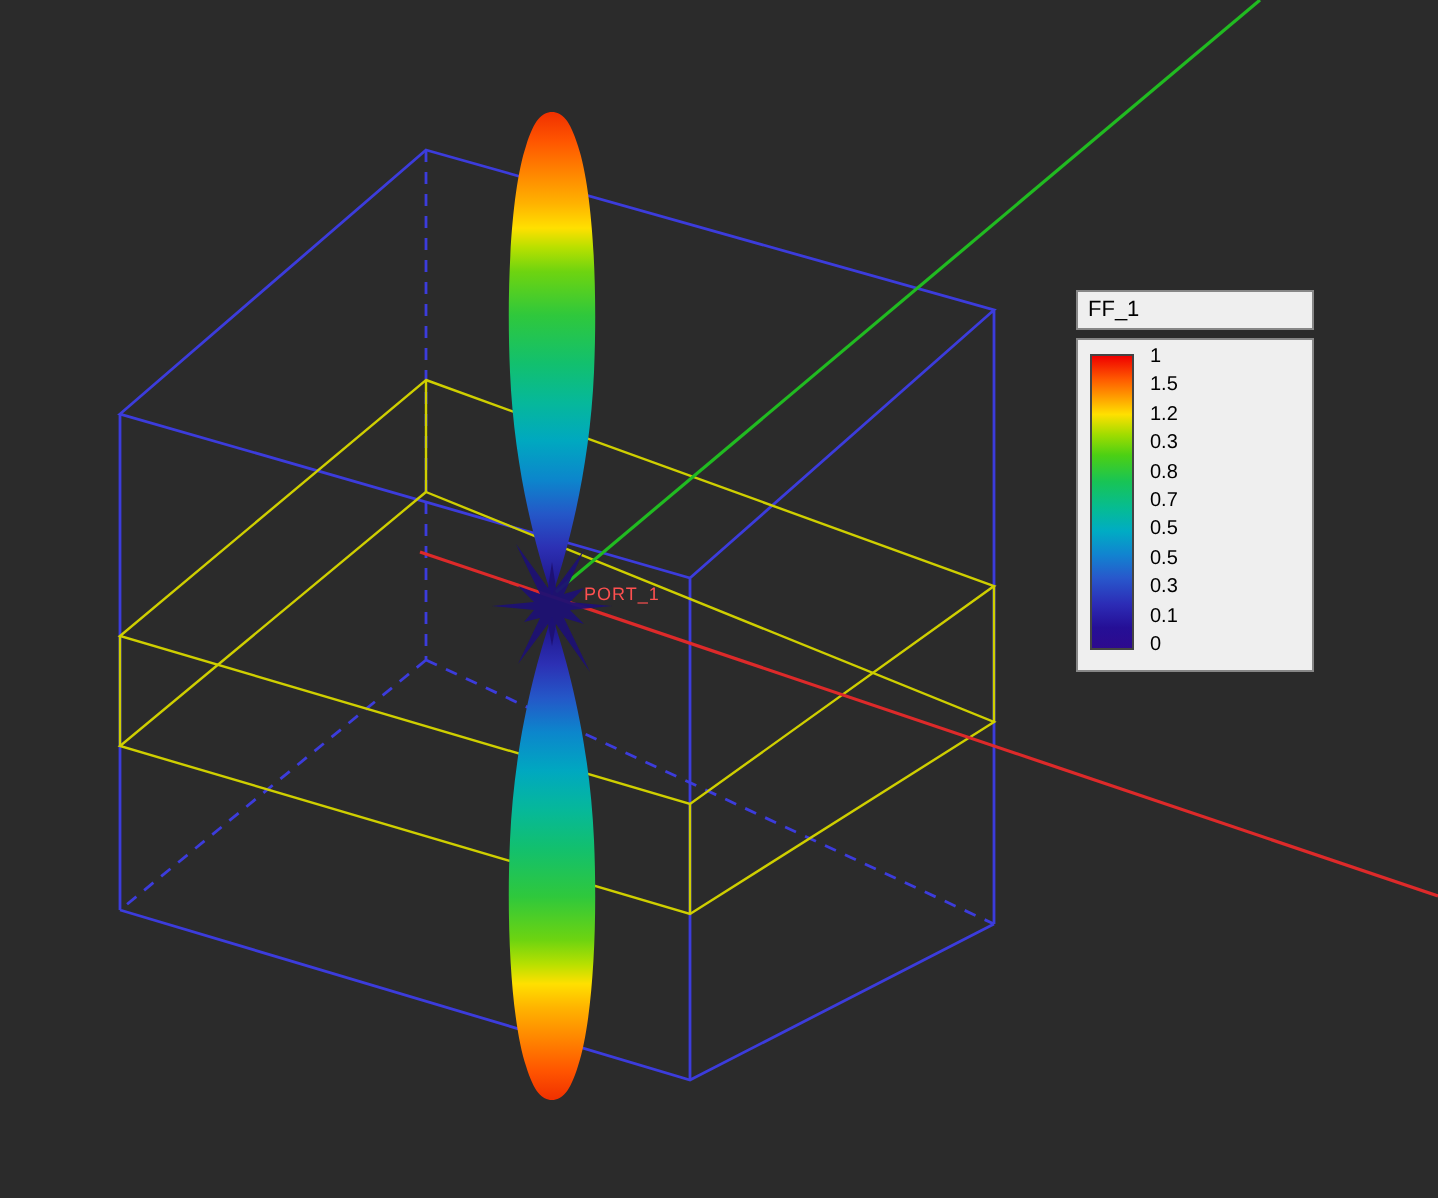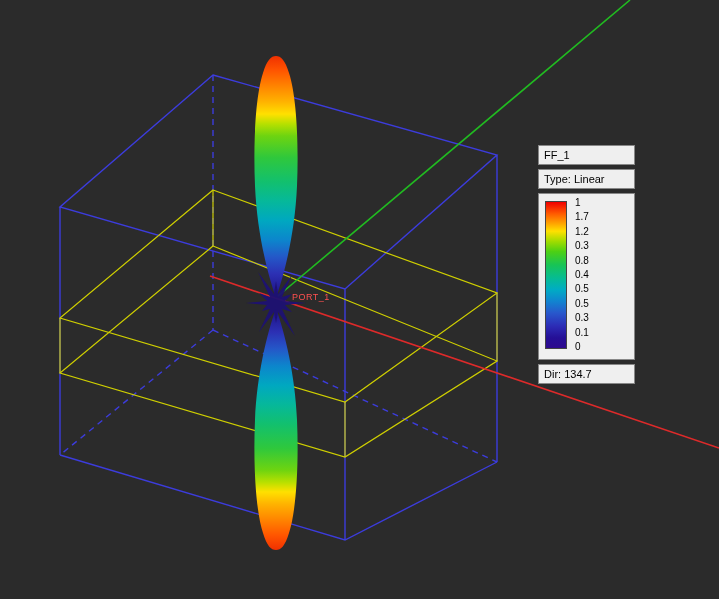--- a/index.html
+++ b/index.html
@@ -7,21 +7,21 @@
     position:relative;width:719px;height:599px;background:#2b2b2b;
     overflow:hidden;font-family:"Liberation Sans",sans-serif;
   }
   .scene{position:absolute;left:0;top:0;}
   .port-label{
     position:absolute;left:292px;top:292px;
     font-size:9px;letter-spacing:0.5px;color:#ff5050;
     font-family:"Liberation Sans",sans-serif;white-space:nowrap;text-align:right;
   }
   .legend{
-    position:absolute;left:538px;top:145px;width:97px;
+    position:absolute;left:538px;top:145px;width:119px;
     font-size:11px;color:#000;
   }
   .lbox{
     background:#efefef;border:1px solid #878787;
     height:16px;line-height:16px;padding:1px 0 1px 5px;margin-bottom:4px;
     box-sizing:content-box;
   }
   .scalebox{
     background:#efefef;border:1px solid #878787;
     padding:7px 4px 7px 6px;margin-bottom:4px;display:flex;align-items:flex-start;
@@ -121,33 +121,31 @@
 
     <polygon opacity="0.95" points="306,303 285,305 292,312 282,309 295,336 278,312 276,323 274,312
                      259,332 270,309 262,311 267,305 246,303 267,301 259,293 270,297
                      258,272 274,294 276,281 278,294 292,275 282,297 292,294 285,301" fill="#1e1173"></polygon>
   </svg>
 
   <span class="port-label">PORT_1</span>
 
   <div class="legend">
     <div class="lbox">FF_1</div>
-    <div class="lbox">Type: Linear</div>
     <div class="scalebox">
       <div class="bar"></div>
       <div class="ticks">
         <span>1</span>
-        <span>1.7</span>
+        <span>1.5</span>
         <span>1.2</span>
         <span>0.3</span>
         <span>0.8</span>
-        <span>0.4</span>
+        <span>0.7</span>
         <span>0.5</span>
         <span>0.5</span>
         <span>0.3</span>
         <span>0.1</span>
         <span>0</span>
       </div>
     </div>
-    <div class="lbox dirbox">Dir: 134.7</div>
   </div>
 
 </div>
 
 </body></html>

